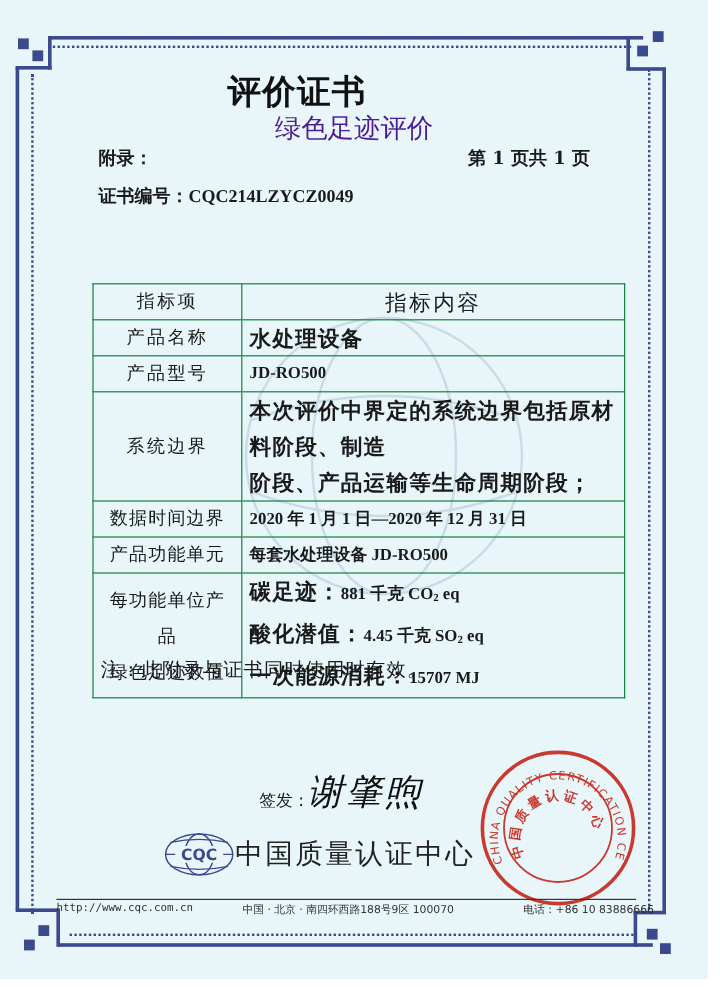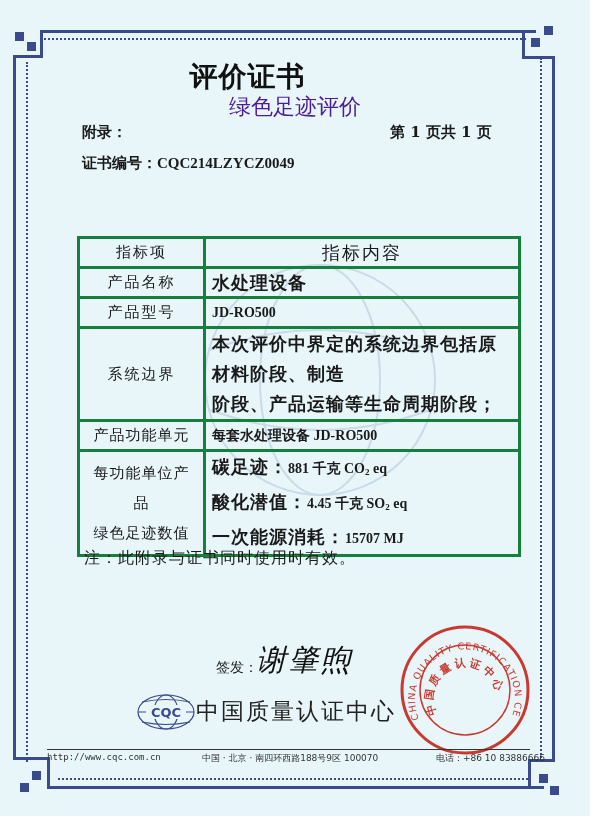--- a/index.html
+++ b/index.html
@@ -31,21 +31,21 @@
     font-family:"DejaVu Sans", sans-serif; font-weight:bold; font-size:28px; letter-spacing:1px; color:#111; }
   .subtitle { position:absolute; left:0; width:590px; top:92px; text-align:center;
     font-family:"DejaVu Sans", sans-serif; font-size:22px; color:#4c1d95; }
   .appendix { position:absolute; left:82px; top:123px; font-size:15px; font-weight:bold; }
   .pageinfo { position:absolute; left:390px; top:123px; font-size:15px; font-weight:bold; }
   .certno { position:absolute; left:82px; top:154px; font-size:15px; font-weight:bold; }
   .certno .val { font-family:"Liberation Serif", serif; }
   .table-title { position:absolute; left:0; width:590px; top:196px; text-align:center; font-size:17px; letter-spacing:1px; }
 
   table.info { position:absolute; left:77px; top:236px; width:444px; border-collapse:collapse; font-size:14px; }
-  table.info td { border:3px solid #15803d; padding:0 6px; }
+  table.info td { border:1px solid #15803d; padding:0 6px; }
   table.info td.k { width:111px; text-align:center; font-size:15px; letter-spacing:2px; }
   table.info td.v { font-weight:bold; font-family:"Liberation Serif", serif; }
   table.info td.v .cn { font-family:Liberation Serif, serif; font-weight:bold; font-size:18px; letter-spacing:1px; }
   .r-h { height:30px; } .r1 { height:30px; } .r2 { height:30px; }
   .r3 { height:61px; } .r4 { height:30px; } .r5 { height:30px; } .r6 { height:90px; }
   .line { line-height:30px; display:block; }
   sub { font-size:9px; vertical-align:-2px; }
   .note { position:absolute; left:84px; top:548px; font-size:16px; letter-spacing:1px; }
 
   .sign-label { position:absolute; left:216px; top:659px; font-family:"DejaVu Sans", sans-serif; font-size:14px; }
@@ -122,20 +122,24 @@
       <td class="k">产品型号</td>
       <td class="v">JD-RO500</td>
     </tr>
     <tr class="r3">
       <td class="k">系统边界</td>
       <td class="v">
         <span class="line cn">本次评价中界定的系统边界包括原材料阶段、制造</span>
         <span class="line cn">阶段、产品运输等生命周期阶段；</span>
       </td>
     </tr>
+    <tr class="r4">
+      <td class="k" style="letter-spacing:1px;">数据时间边界</td>
+      <td class="v">2020 年 1 月 1 日—2020 年 12 月 31 日</td>
+    </tr>
     <tr class="r5">
       <td class="k" style="letter-spacing:1px;">产品功能单元</td>
       <td class="v">每套水处理设备 JD-RO500</td>
     </tr>
     <tr class="r6">
       <td class="k" style="letter-spacing:1px;">
         <span class="line">每功能单位产品</span>
         <span class="line">绿色足迹数值</span>
       </td>
       <td class="v">

